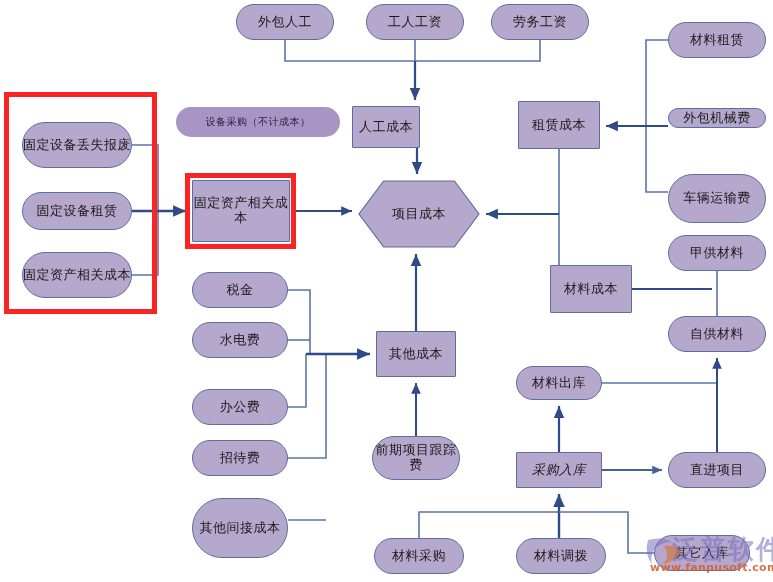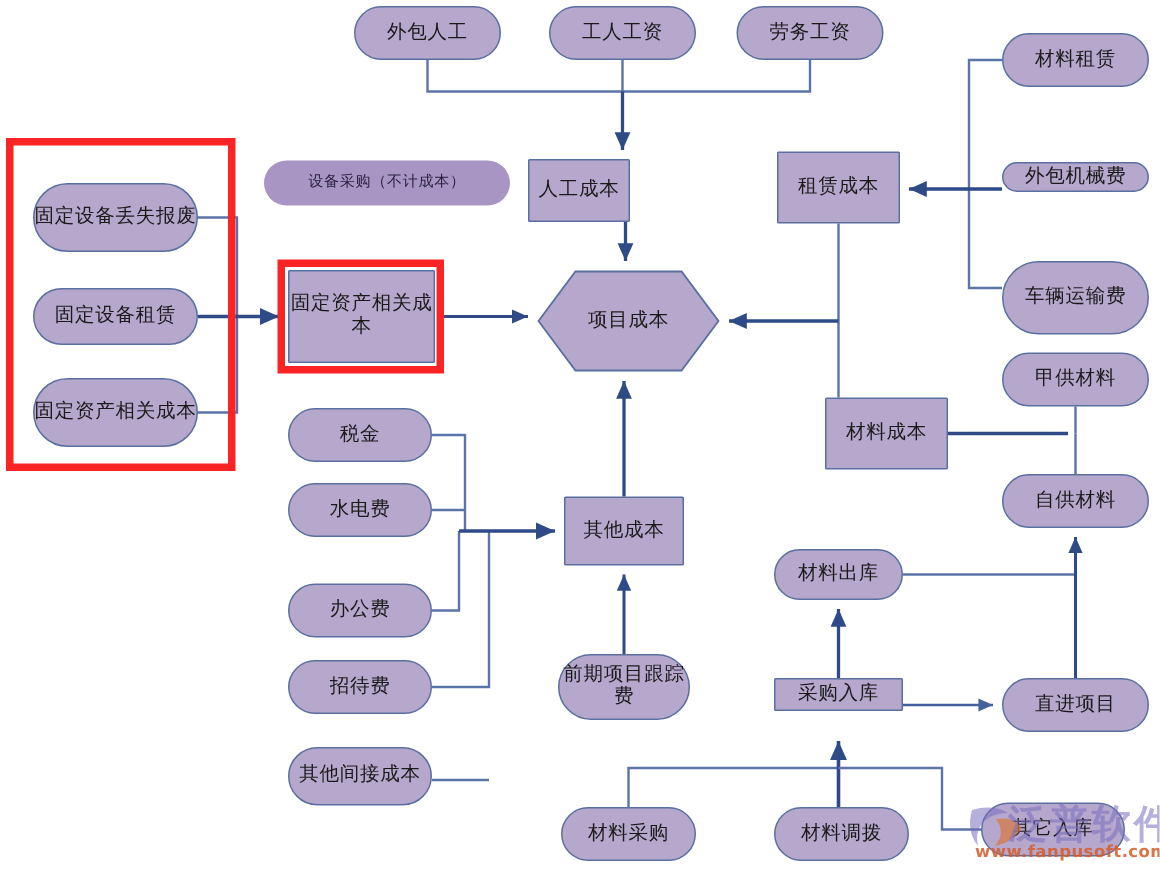--- a/index.html
+++ b/index.html
@@ -201,27 +201,27 @@
       </div>
       <div class="node pill" style="left: 192px; top: 389px; width: 96px; height: 36px;">
         <span>办公费</span>
       </div>
       <div class="node pill" style="left: 372px; top: 436px; width: 88px; height: 44px;">
         <span>前期项目跟踪费</span>
       </div>
       <div class="node pill" style="left: 192px; top: 440px; width: 96px; height: 36px;">
         <span>招待费</span>
       </div>
-      <div class="node rect" style="left: 516px; top: 452px; width: 86px; height: 22px;">
+      <div class="node rect" style="left: 516px; top: 452px; width: 86px; height: 36px; font-style: italic;">
         <span>采购入库</span>
       </div>
       <div class="node pill" style="left: 668px; top: 452px; width: 98px; height: 36px;">
         <span>直进项目</span>
       </div>
-      <div class="node pill" style="left: 192px; top: 498px; width: 96px; height: 39px;">
+      <div class="node pill" style="left: 192px; top: 498px; width: 96px; height: 60px;">
         <span>其他间接成本</span>
       </div>
       <div class="node pill" style="left: 374px; top: 538px; width: 90px; height: 36px;">
         <span>材料采购</span>
       </div>
       <div class="node pill" style="left: 516px; top: 538px; width: 90px; height: 36px;">
         <span>材料调拨</span>
       </div>
       <div class="node pill" style="left: 654px; top: 535px; width: 96px; height: 36px;">
         <span>其它入库</span>

